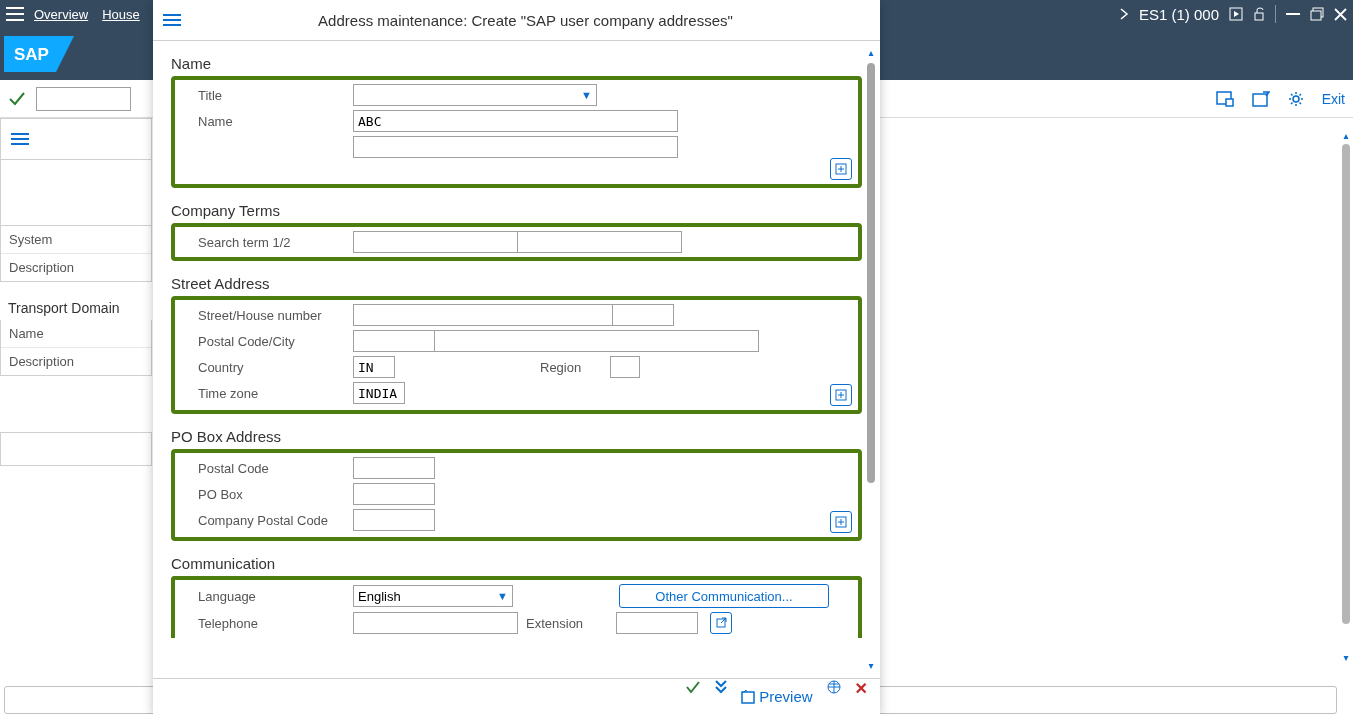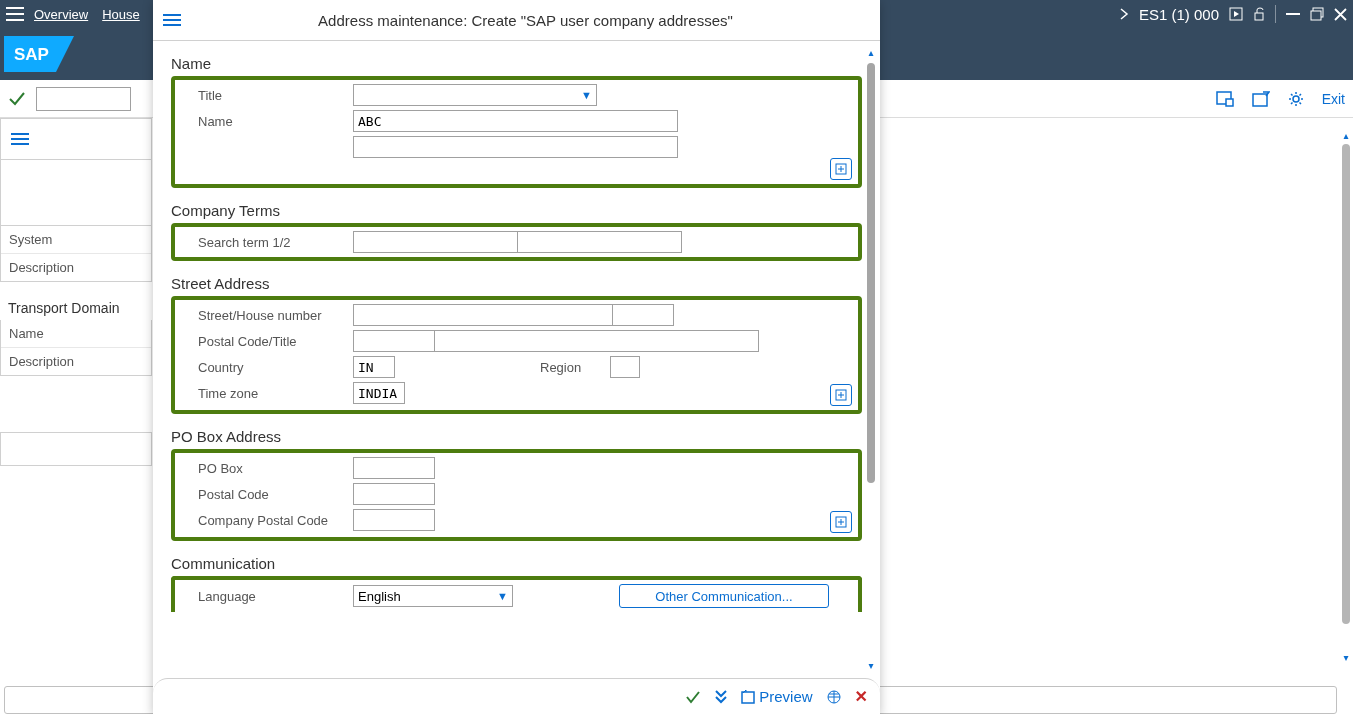--- a/index.html
+++ b/index.html
@@ -75,21 +75,21 @@
 .fld.w260 { width: 260px; }
 .fld.w325 { width: 325px; }
 .dropdown { height: 22px; border: 1px solid #a0a0a0; width: 244px; display: flex; align-items: center; justify-content: space-between; padding: 0 4px; font-size: 13px; cursor: pointer; }
 .dropdown .dd-arrow { color: #0a6ed1; font-size: 11px; }
 .dropdown.small { width: 160px; }
 .expand-btn { position: absolute; right: 6px; bottom: 4px; width: 22px; height: 22px; border: 1px solid #0a6ed1; border-radius: 3px; color: #0a6ed1; display: flex; align-items: center; justify-content: center; font-size: 12px; cursor: pointer; }
 .other-comm-btn { border: 1px solid #0a6ed1; color: #0a6ed1; height: 24px; padding: 0 12px; font-size: 13px; border-radius: 3px; background: #fff; cursor: pointer; display: flex; align-items: center; }
 .dialog-scroll { position: absolute; right: 2px; top: 6px; bottom: 6px; width: 14px; }
 .dialog-scroll .arrow { text-align: center; font-size: 10px; color: #0a6ed1; cursor: pointer; height: 12px; }
 .dialog-scroll .dthumb { width: 8px; height: 420px; background: #a5a5a5; border-radius: 4px; margin: 4px auto 0; }
-.dialog-footer { height: 36px; border-top: 1px solid #d0d0d0; display: flex; align-items: center; justify-content: flex-end; padding: 0 12px; gap: 13px; border-radius: 15px; }
+.dialog-footer { height: 36px; border-top: 1px solid #d0d0d0; display: flex; justify-content: flex-end; padding: 0 12px; gap: 13px; }
 .dialog-footer .f-ic { color: #0a6ed1; cursor: pointer; font-size: 15px; display: flex; align-items: center; gap: 4px; }
 .dialog-footer .f-green { color: #2e7d32; cursor: pointer; }
 .dialog-footer .f-red { color: #c62828; cursor: pointer; font-weight: bold; font-size: 16px; }
 </style>
 </head>
 <body>
 
 <div class="top-menu">
   <div class="hamburger">
       <span></span>
@@ -238,21 +238,21 @@
     </div>
 
     <div class="section-label">Street Address</div>
     <div class="group-box" style="padding-bottom:4px;">
       <div class="row">
         <div class="flabel">Street/House number</div>
         <input class="fld w260" style="">
         <input class="fld w60" style="margin-left: -1px;">
       </div>
       <div class="row">
-        <div class="flabel">Postal Code/Title</div>
+        <div class="flabel">Postal Code/City</div>
         <input class="fld w80" style="">
         <input class="fld w325" style="margin-left: -1px;">
       </div>
       <div class="row">
         <div class="flabel">Country</div>
         <input class="fld w40" value="IN" style="">
         <div style="width:135px;"></div>
         <div class="flabel2">Region</div>
         <input class="fld w30" style="">
       </div>
@@ -264,25 +264,25 @@
           <svg width="12" height="12">
             <rect x="1" y="1" width="10" height="10" fill="none" stroke="#0a6ed1"></rect>
             <path d="M3 6 L9 6 M6 3 L6 9" stroke="#0a6ed1"></path>
           </svg>
         </div>
     </div>
 
     <div class="section-label">PO Box Address</div>
     <div class="group-box" style="padding-bottom:4px;">
       <div class="row">
+        <div class="flabel">Postal Code</div>
+        <input class="fld w80" style="">
+      </div>
+      <div class="row">
         <div class="flabel">PO Box</div>
-        <input class="fld w80" style="">
-      </div>
-      <div class="row">
-        <div class="flabel">Postal Code</div>
         <input class="fld w80" style="">
       </div>
       <div class="row">
         <div class="flabel">Company Postal Code</div>
         <input class="fld w80" style="">
       </div>
       <div class="expand-btn">
           <svg width="12" height="12">
             <rect x="1" y="1" width="10" height="10" fill="none" stroke="#0a6ed1"></rect>
             <path d="M3 6 L9 6 M6 3 L6 9" stroke="#0a6ed1"></path>
@@ -296,20 +296,35 @@
         <div class="flabel">Language</div>
         <div class="dropdown small">
             <span>English</span>
             <span class="dd-arrow">▼</span>
           </div>
         <div style="width:106px;"></div>
         <button class="other-comm-btn" style="width:210px; justify-content:center;">
             <span>Other Communication...</span>
           </button>
       </div>
+      <div class="row">
+        <div class="flabel">Telephone</div>
+        <input class="fld w165" style="">
+        <div style="width:8px;"></div>
+        <div class="flabel2" style="width:90px; padding-left:0;">Extension</div>
+        <input class="fld w80" style="">
+        <div style="width:12px;"></div>
+        <div style="width:22px; height:22px; border:1px solid #0a6ed1; border-radius:3px; color:#0a6ed1; display:flex; align-items:center; justify-content:center; font-size:11px; cursor:pointer;">
+          <svg width="12" height="12">
+              <rect x="2" y="2" width="8" height="8" fill="none" stroke="#0a6ed1"></rect>
+              <path d="M7 1 L11 1 L11 5" stroke="#0a6ed1" fill="none"></path>
+              <path d="M11 1 L6 6" stroke="#0a6ed1"></path>
+            </svg>
+        </div>
+      </div>
     </div>
 
     <div class="dialog-scroll">
       <div class="arrow">▴</div>
       <div class="dthumb"></div>
       <div class="arrow" style="position:absolute; bottom:0; width:100%;">▾</div>
     </div>
   </div>
 
   <div class="dialog-footer">

